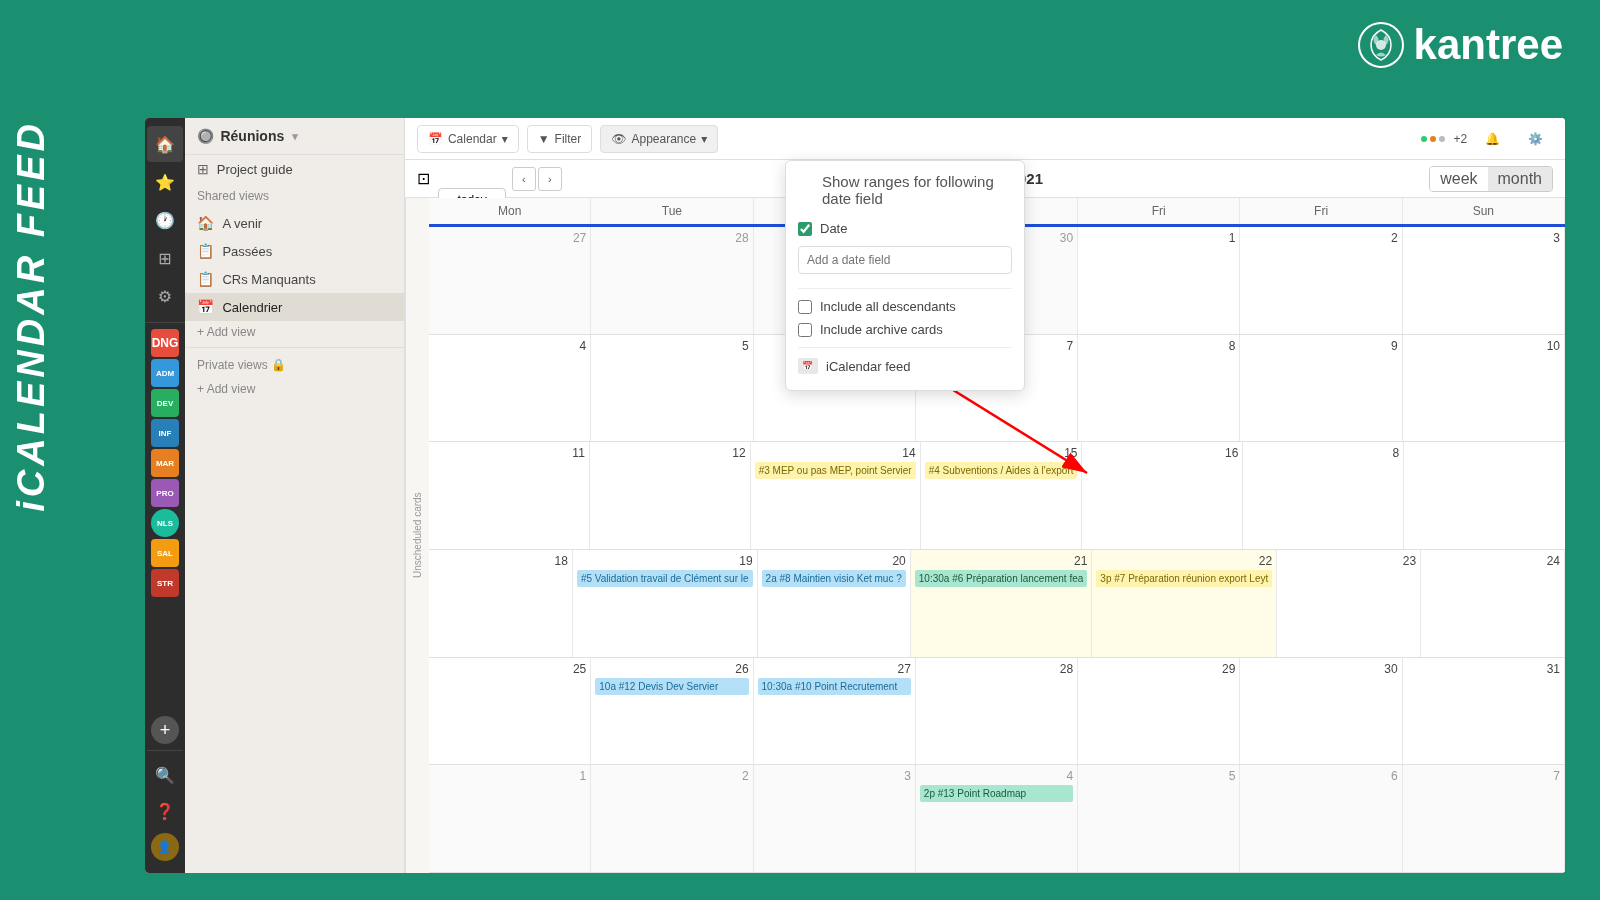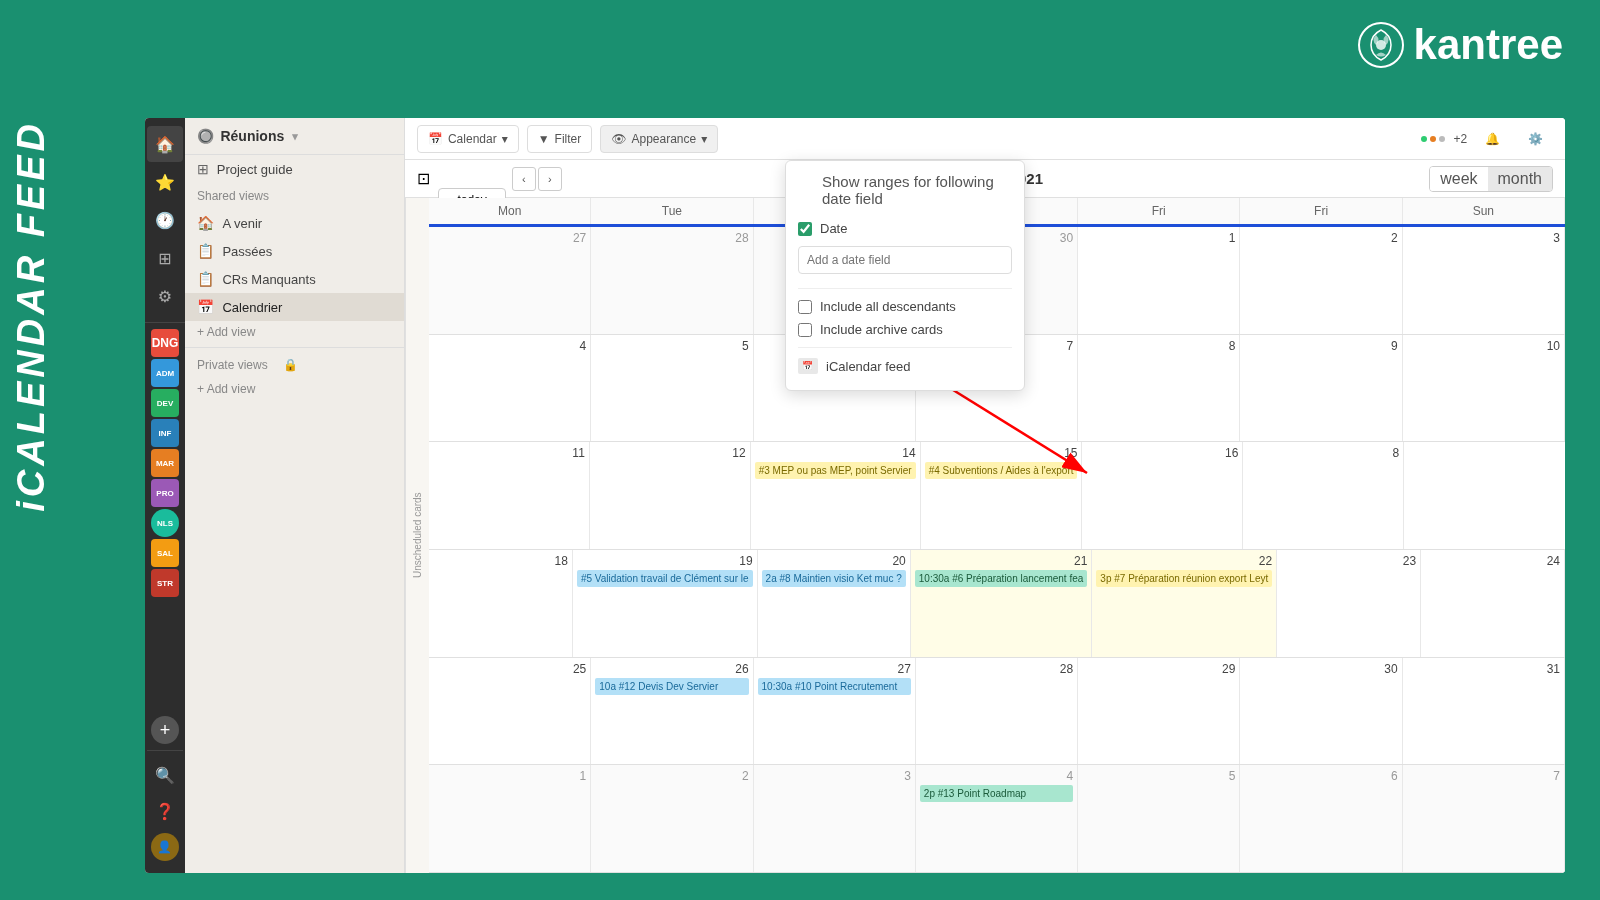--- a/index.html
+++ b/index.html
@@ -107,21 +107,21 @@
       color: #444;
       cursor: pointer;
       display: flex;
       align-items: center;
       gap: 8px;
     }
     .nav-item.active { background: #e0dbd3; color: #222; font-weight: 500; }
     .nav-item .icon { font-size: 14px; color: #666; }
     .nav-add { padding: 4px 12px; font-size: 12px; color: #888; cursor: pointer; }
     .section-divider { height: 1px; background: #ddd; margin: 4px 0; }
-    .private-section { padding: 6px 12px; font-size: 12px; color: #888; display: flex; align-items: center; gap: 16px; }
+    .private-section { padding: 6px 12px; font-size: 12px; color: #888; display: flex; align-items: center; gap: 4px; }
 
     
     .main-content {
       flex: 1;
       display: flex;
       flex-direction: column;
       background: white;
       overflow: hidden;
     }
 

